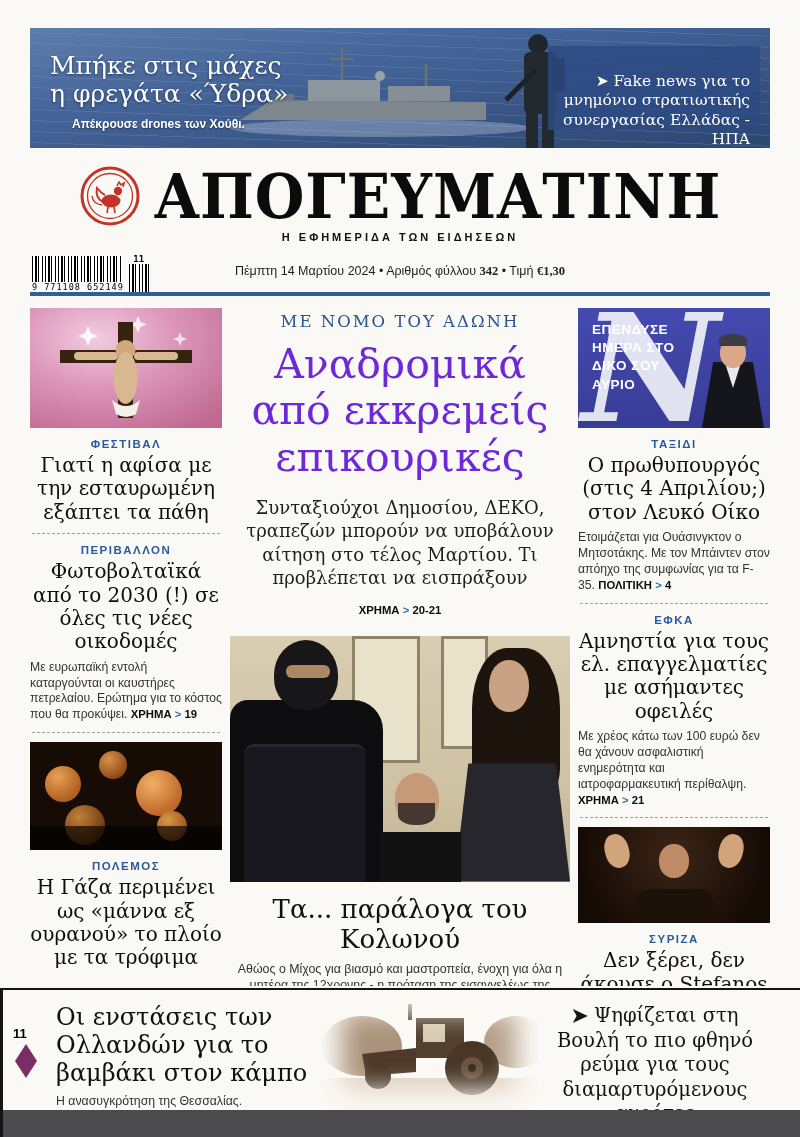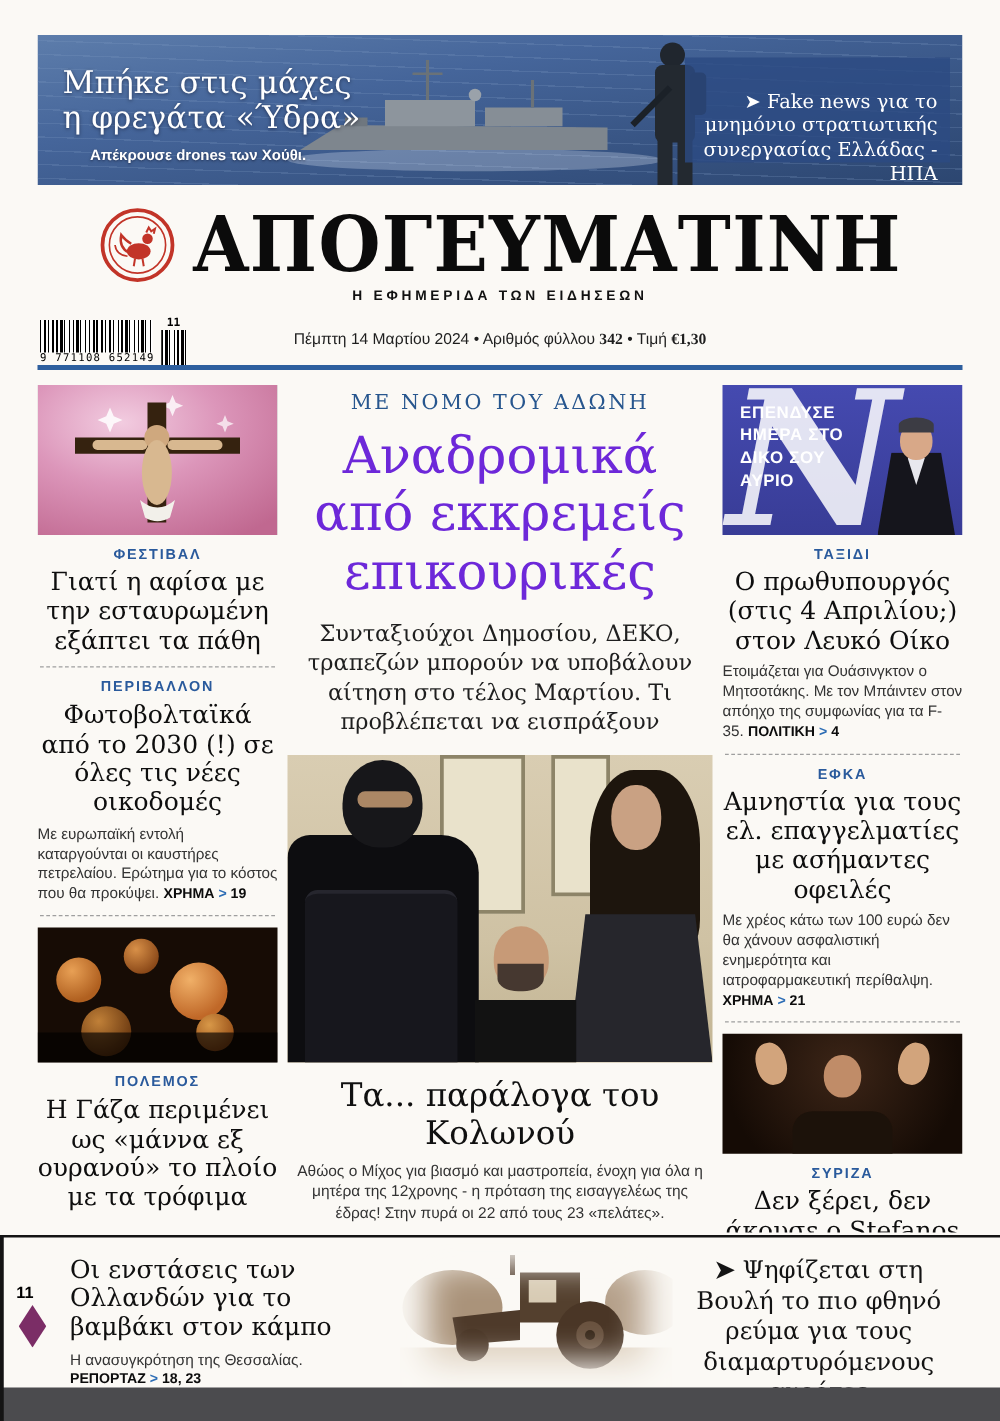--- a/index.html
+++ b/index.html
@@ -116,21 +116,21 @@
   .stef-hand.left { left:14%; top:7%; transform:rotate(-15deg); }
   .stef-hand.right { right:14%; top:7%; transform:rotate(15deg); }
   .stef-head { position:absolute; left:50%; top:17%; width:30px; height:34px; margin-left:-15px;
     background:#c08c68; border-radius:48%; }
   .stef-body { position:absolute; left:50%; bottom:0; width:80px; height:34px; margin-left:-40px;
     background:#1c120a; border-radius:16px 16px 0 0; }
   
   .bottom-band { position:absolute; left:0; top:988px; width:800px; height:122px;
     border-top:2px solid #141414; display:flex; }
   .band-left { width:320px; padding:14px 0 0 56px; }
-  .band-left h4 { font-family:"DejaVu Serif", serif; font-weight:normal; font-size:20px;
+  .band-left h4 { font-family:"DejaVu Serif", serif; font-weight:normal; font-size:24px;
     line-height:1.16; color:#101010; margin-bottom:7px; }
   .band-left p { font-size:12.3px; color:#333; }
   .band-center { position:relative; width:218px; height:122px; }
   .band-center::after { content:""; position:absolute; inset:0;
     box-shadow:inset 0 0 26px 22px #fbf9f5; }
   .band-right { flex:1; padding:14px 34px 0 6px; text-align:center; }
   .band-right p { font-family:"DejaVu Serif", serif; font-size:19.5px; line-height:1.26; color:#141414; }
   .band-right .b-arrow { font-weight:bold; }
   .band-right .ref { display:block; text-align:right; margin-top:8px; padding-right:14px; }
   .bottom-bar { position:absolute; left:0; top:1110px; width:800px; height:27px; background:#4b4b4e; }
@@ -266,20 +266,21 @@
         <div class="section-label">ΠΟΛΕΜΟΣ</div>
         <h3 class="story-headline">Η Γάζα περιμένει ως «μάννα εξ ουρανού» το πλοίο με τα τρόφιμα</h3>
 
       </section>
     </div>
 
     <div class="col col-center">
       <div class="kicker">ΜΕ ΝΟΜΟ ΤΟΥ ΑΔΩΝΗ</div>
       <h2 class="main-headline">Αναδρομικά από εκκρεμείς επικουρικές</h2>
       <p class="deck">Συνταξιούχοι Δημοσίου, ΔΕΚΟ, τραπεζών μπορούν να υποβάλουν αίτηση στο τέλος Μαρτίου. Τι προβλέπεται να εισπράξουν</p>
+      <div class="ref center lead-ref"><span>ΧΡΗΜΑ</span> <span class="arrow">&gt;</span> <span>20-21</span></div>
       <div class="photo kolonos-photo">
         <div class="kp-window kp-w1"></div>
         <div class="kp-window kp-w2"></div>
         <div class="kp-officer-body"></div>
         <div class="kp-vest"></div>
         <div class="kp-officer-head"></div>
         <div class="kp-officer-eyes"></div>
         <div class="kp-woman-hair"></div>
         <div class="kp-woman-face"></div>
         <div class="kp-woman-coat"></div>

